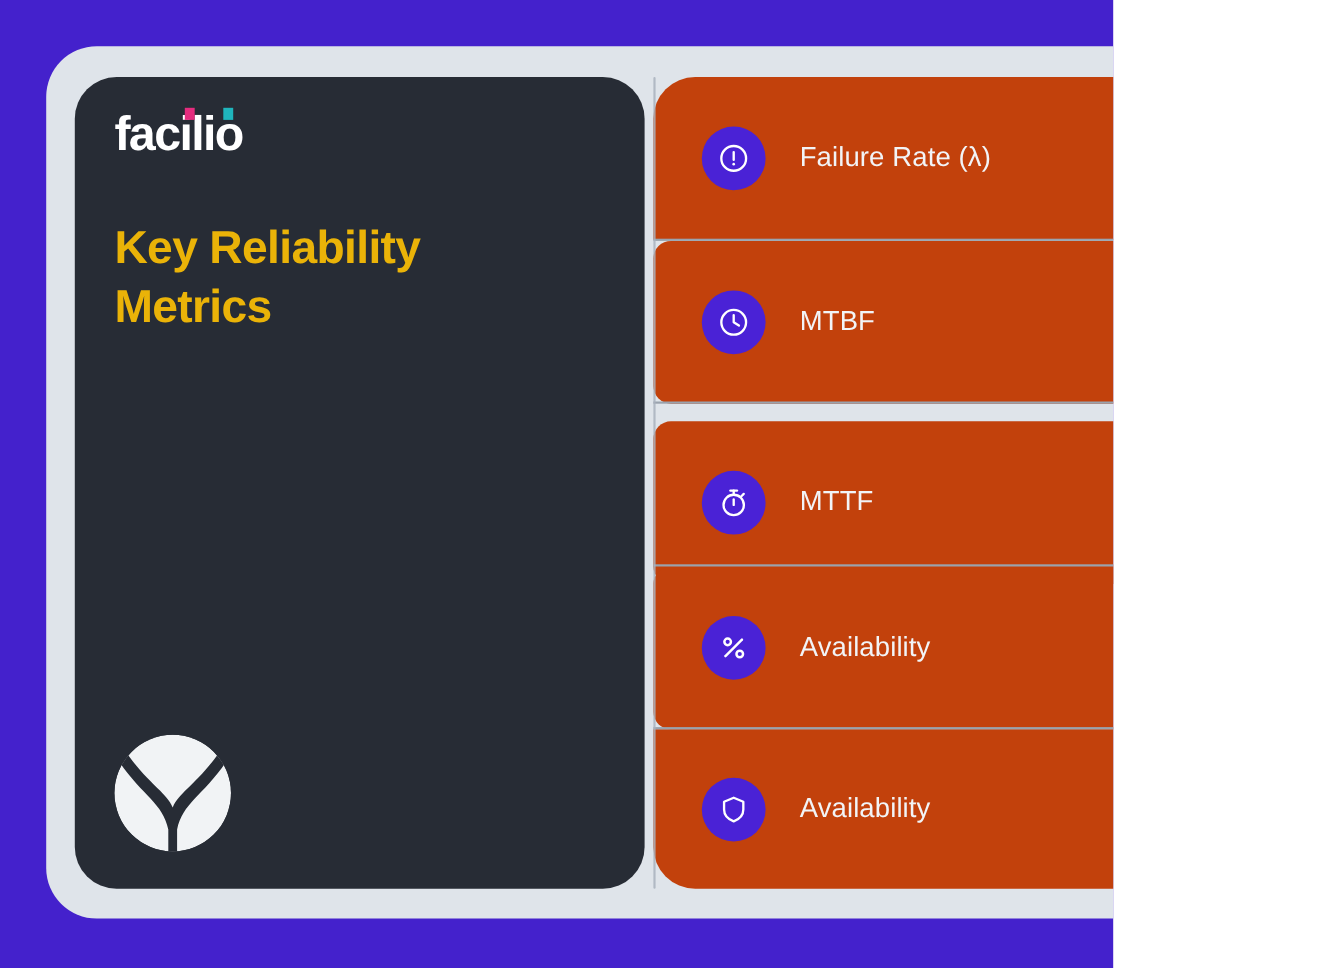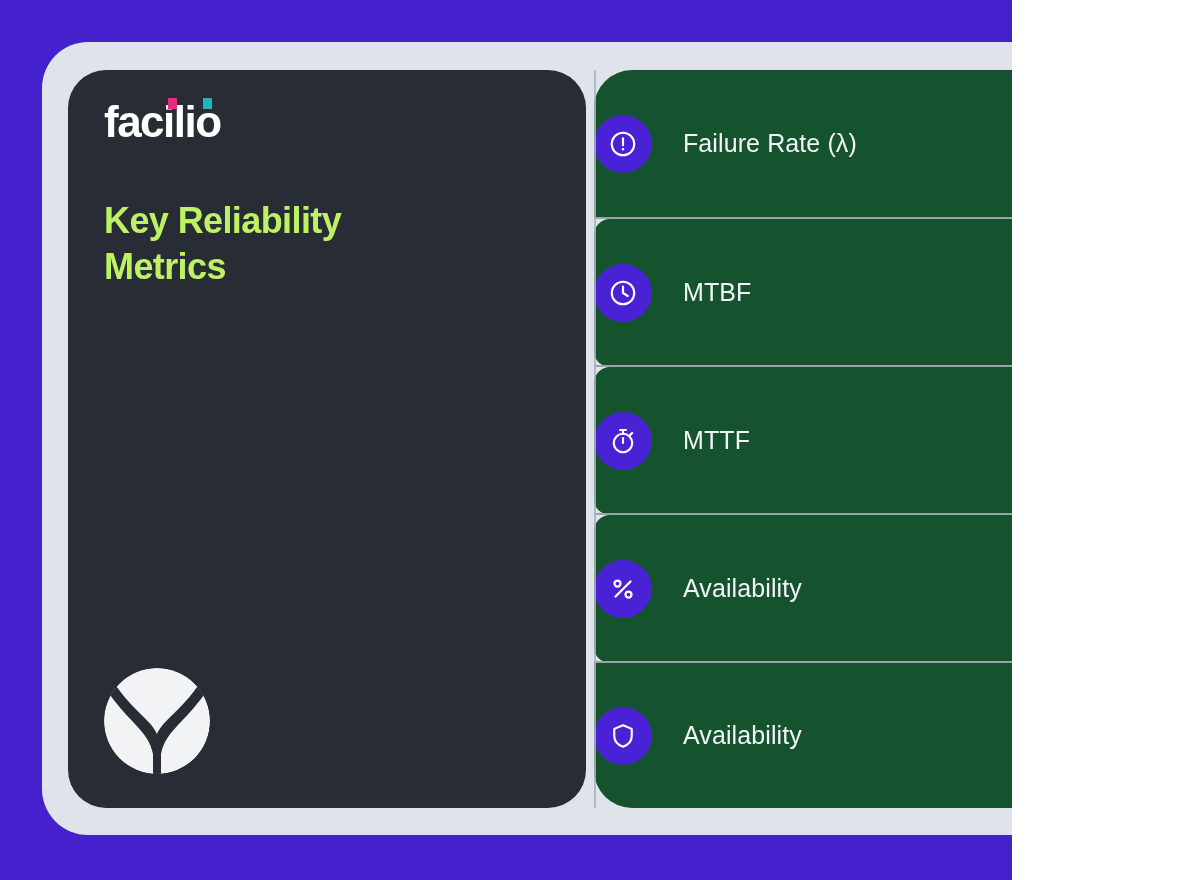--- a/index.html
+++ b/index.html
@@ -71,25 +71,25 @@
   .brand .tittle.teal {
     background: #1FB5BC;
     left: 99px;
   }
 
   .page-title {
     position: absolute;
     left: 104px;
     top: 198px;
     width: 420px;
-    font-size: 36px;
+    font-size: 42px;
     font-weight: 700;
     line-height: 1.28;
     letter-spacing: -0.6px;
-    color: #bef264;
+    color: #eab308;
     white-space: pre-line;
   }
 
   .logo-mark {
     position: absolute;
     left: 104px;
     top: 668px;
     width: 106px;
     height: 106px;
   }
@@ -101,24 +101,25 @@
     top: 70px;
     width: 540px;
     height: 738px;
   }
 
   .metric-card {
     position: absolute;
     left: 0;
     width: 540px;
     height: 147.6px;
-    background: #14532d;
+    background: #c2410c;
     box-sizing: border-box;
     display: flex;
     align-items: center;
+    padding-left: 44px;
   }
   .metric-card.first {
     border-top-left-radius: 38px;
     border-top-right-radius: 38px;
     border-bottom-right-radius: 38px;
   }
   .metric-card.mid {
     border-top-right-radius: 38px;
     border-bottom-right-radius: 38px;
     border-radius: 16px;
@@ -226,21 +227,21 @@
         <svg width="30" height="30" viewBox="0 0 24 24" fill="none" stroke="#ffffff" stroke-width="1.7" stroke-linecap="round" stroke-linejoin="round">
           <circle cx="12" cy="12" r="9"></circle>
           <polyline points="12,6.8 12,12 15.8,14.4"></polyline>
         </svg>
       </div>
       <span class="metric-label">MTBF</span>
     </div>
 
     <div class="card-divider" style="top:295px"></div>
 
-    <div class="metric-card mid" style="top:297px">
+    <div class="metric-card mid" style="top:313px">
       <div class="icon-badge">
         <svg width="30" height="30" viewBox="0 0 24 24" fill="none" stroke="#ffffff" stroke-width="1.7" stroke-linecap="round" stroke-linejoin="round">
           <circle cx="12" cy="13.6" r="7.4"></circle>
           <line x1="12" y1="9.6" x2="12" y2="13.6"></line>
           <line x1="9.6" y1="3.2" x2="14.4" y2="3.2"></line>
           <line x1="12" y1="3.2" x2="12" y2="6.2"></line>
           <line x1="17.6" y1="7.3" x2="19.3" y2="5.6"></line>
         </svg>
       </div>
       <span class="metric-label">MTTF</span>

